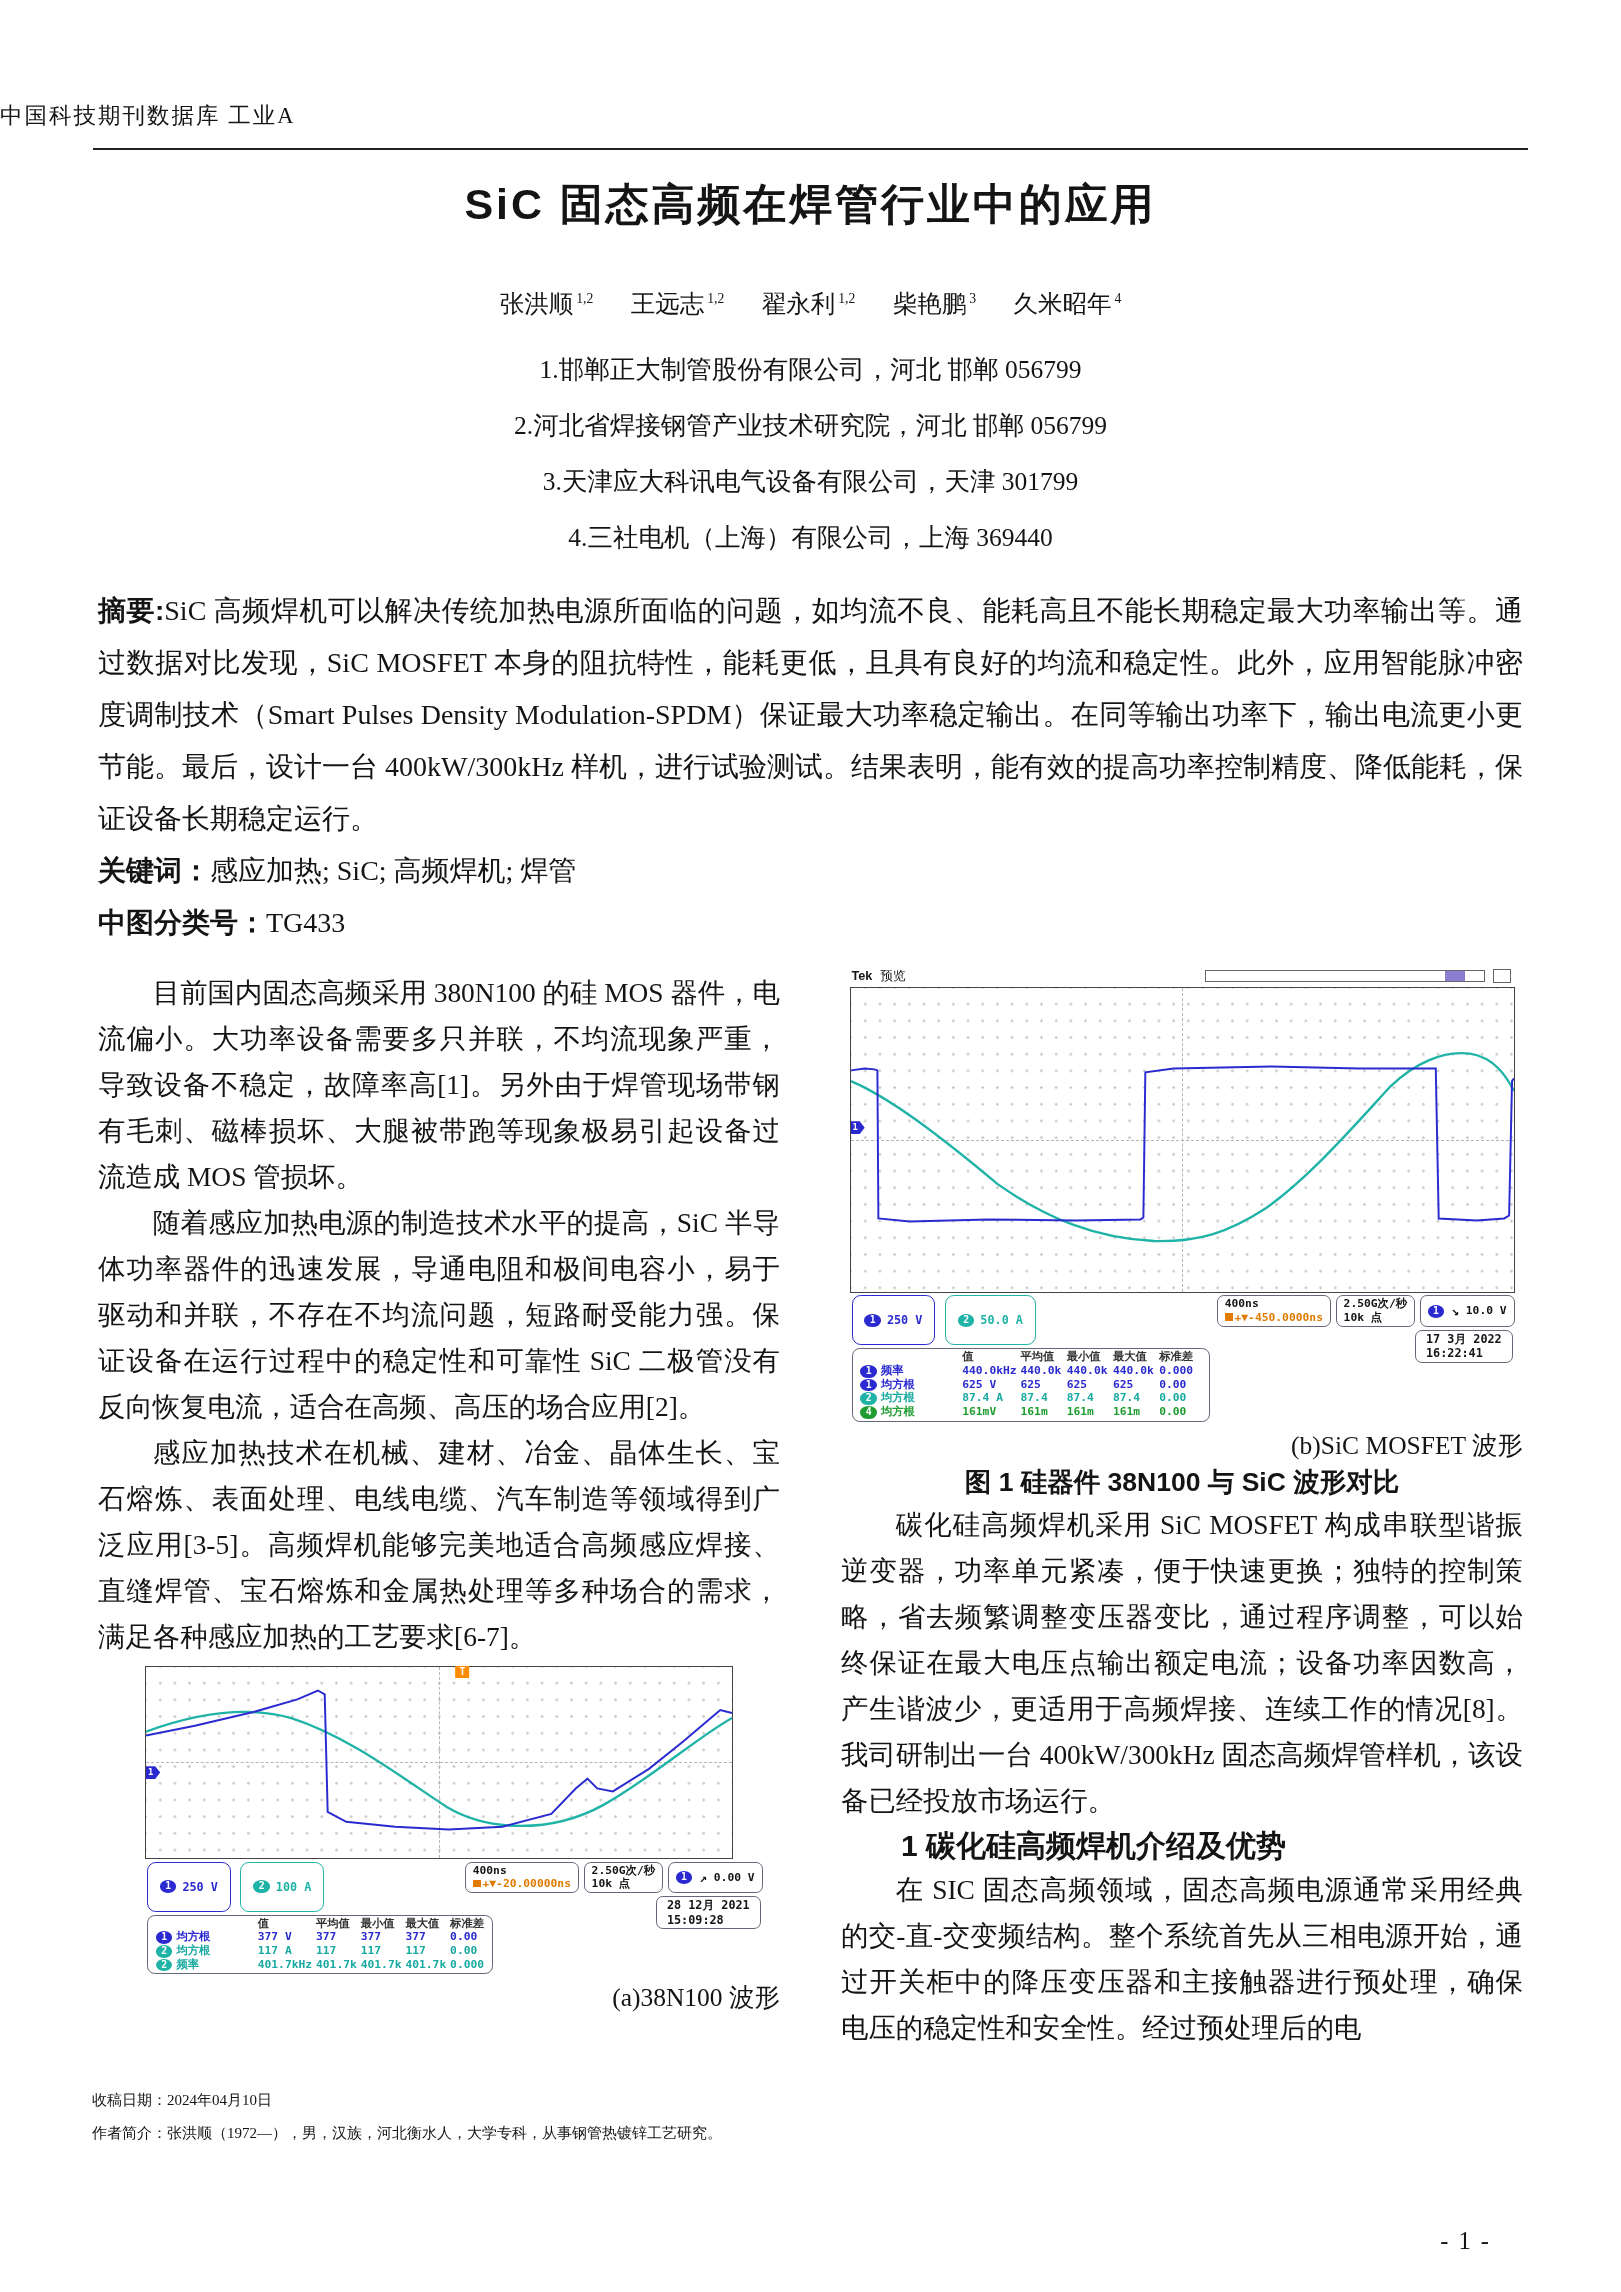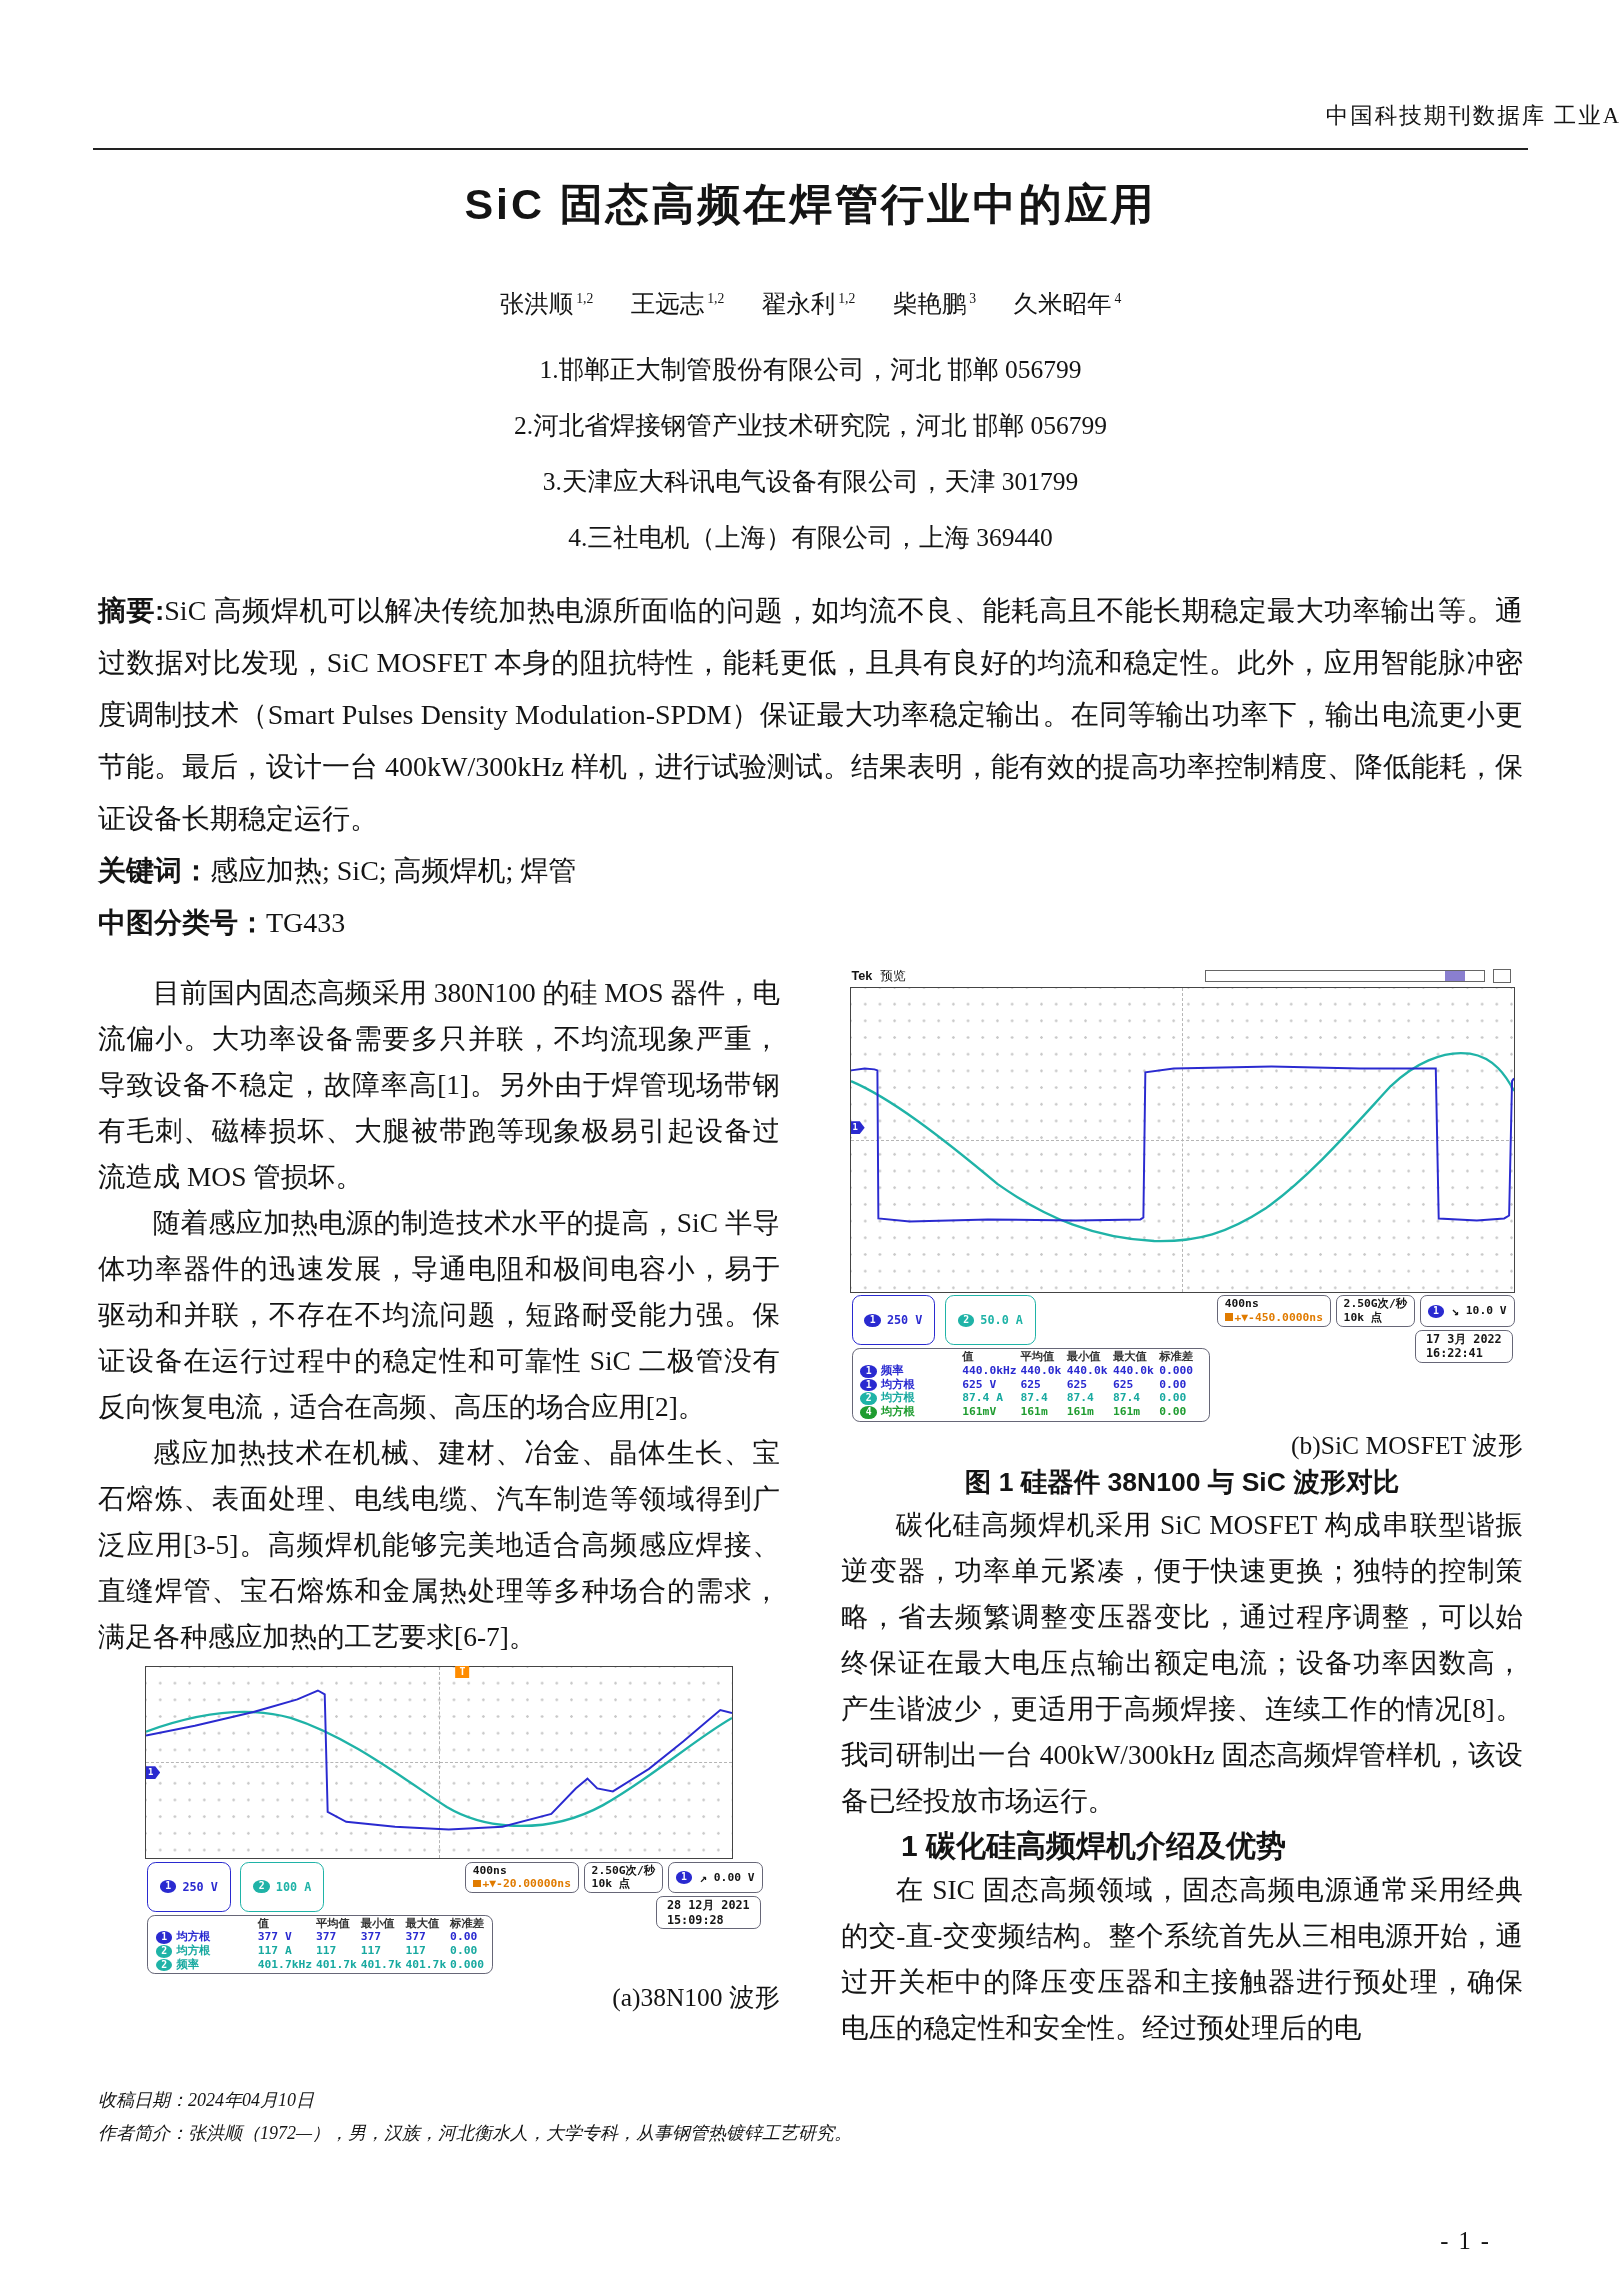--- a/index.html
+++ b/index.html
@@ -1,20 +1,20 @@
 <!DOCTYPE html>
 <html><head>
 <meta charset="utf-8">
 <style>
   html,body{margin:0;padding:0;background:#888;}
   .page{position:relative;width:1621px;height:2293px;background:#ffffff;margin:0 auto;
         font-family:"Liberation Serif","DejaVu Serif",serif;color:#141414;overflow:hidden;}
 
   
-  .journal-line{position:absolute;top:100px;left:0;width:100%;text-align:right;
+  .journal-line{position:absolute;top:100px;left:0;width:100%;text-align:left;
                 font-size:22.5px;letter-spacing:2px;}
   .head-rule{position:absolute;top:148px;left:93px;width:1435px;height:2px;background:#222;}
 
   
   .paper-title{position:absolute;top:176px;left:0;width:100%;text-align:center;
                font-size:43px;font-weight:700;letter-spacing:2.9px;
                font-family:"Liberation Sans","DejaVu Sans",sans-serif;}
   .authors{position:absolute;top:287px;left:0;width:100%;text-align:center;font-size:24.5px;}
   .authors .au{margin:0 15.7px;white-space:nowrap;}
   .authors sup{font-size:13.7px;vertical-align:super;margin-left:2.9px;}
@@ -90,21 +90,21 @@
   .tbox{border:1.5px solid #667;border-radius:6.9px;padding:1px 6.9px;font-size:11.3px;
         font-weight:700;line-height:13.7px;white-space:nowrap;}
   .tb-orange{color:#e07b00;}
   .oicon{display:inline-block;width:7.8px;height:7.8px;background:#e07b00;margin-right:2px;}
   .trigbox{display:flex;align-items:center;gap:6.9px;flex:1;justify-content:center;}
   .edge{font-size:12.7px;}
   .datebox{border:1.5px solid #667;border-radius:6.9px;padding:1px 9.8px;font-size:11.8px;
            font-weight:700;line-height:14.7px;align-self:flex-end;margin-right:2px;}
 
   
-  .footer{position:absolute;left:98px;top:2084px;font-size:18px;line-height:33px;font-style:italic;}
+  .footer{position:absolute;left:92px;top:2084px;font-size:15px;line-height:33px;}
   .page-num{position:absolute;right:130px;top:2227px;font-size:24.5px;letter-spacing:2px;}
 </style>
 </head>
 <body>
 
 <div class="page">
 
   <div class="journal-line">中国科技期刊数据库  工业A</div>
   <div class="head-rule"></div>
 

